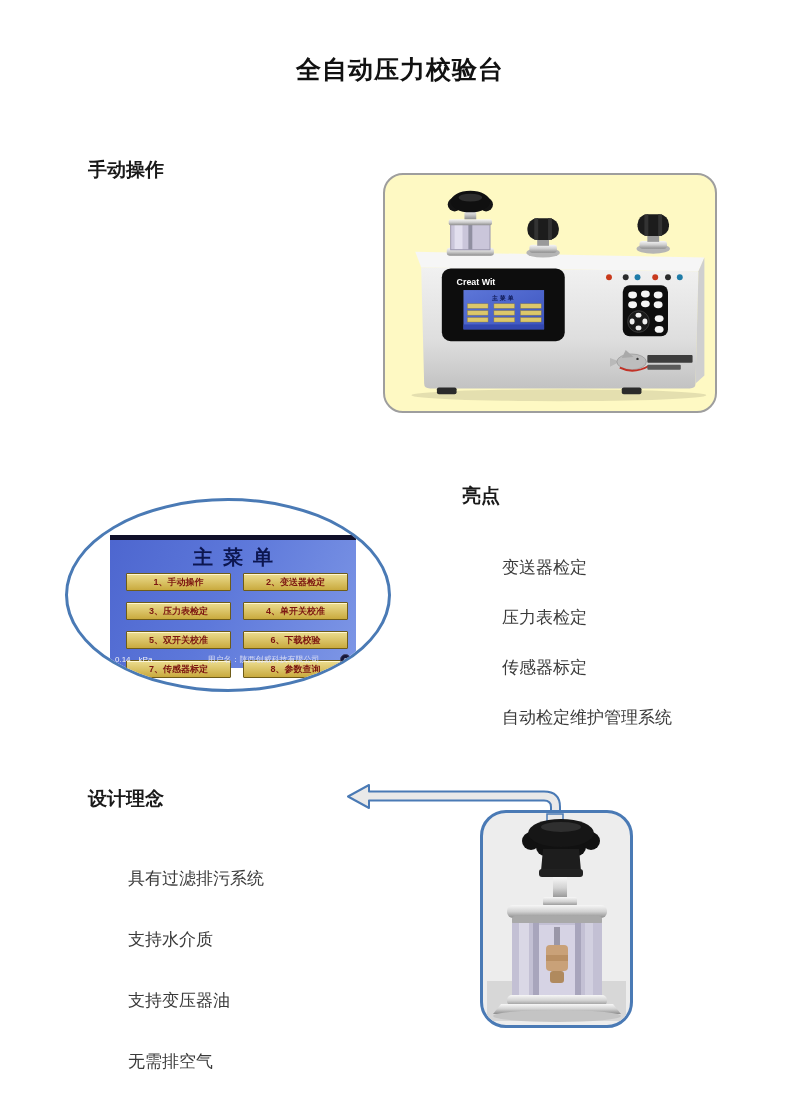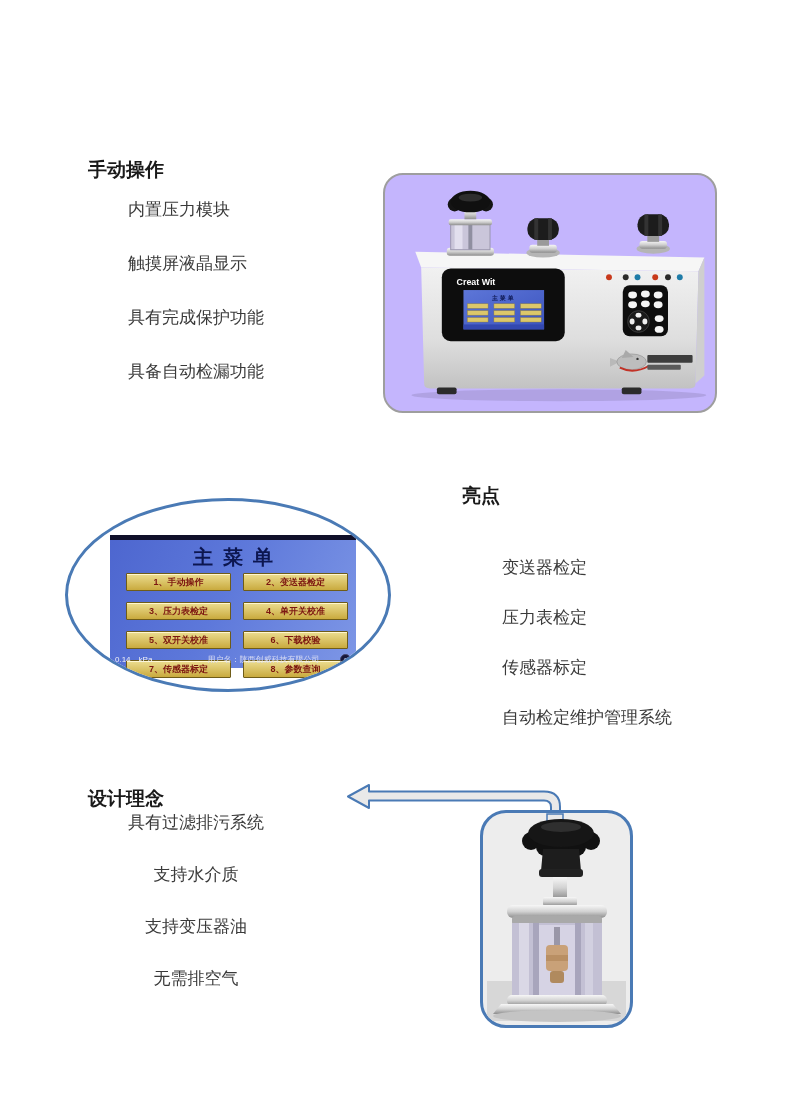--- a/index.html
+++ b/index.html
@@ -9,29 +9,29 @@
   }
   .page-title{
     position:absolute;top:53px;left:0;width:100%;text-align:center;
     font-size:25px;font-weight:bold;color:#111;letter-spacing:1px;
   }
   .sec-heading{position:absolute;font-size:19px;font-weight:bold;color:#1a1a1a;}
   .bullet-list{position:absolute;display:flex;flex-direction:column;list-style:none;margin:0;padding:0;}
   .bullet-list li{font-size:17px;color:#3a3a3a;height:22px;line-height:22px;}
   #features-list{left:128px;top:199px;gap:32px;}
   #highlights-list{left:502px;top:529px;gap:28px;margin-top:28px;}
-  #design-list{left:128px;top:812px;gap:30px;align-items:center;}
+  #design-list{left:128px;top:868px;gap:39px;}
   #features-heading{left:88px;top:157px;}
   #highlights-heading{left:462px;top:483px;}
   #design-heading{left:88px;top:786px;}
 
   
   .device-box{
     position:absolute;left:383px;top:173px;width:330px;height:236px;
-    border:2px solid #9e9e9e;border-radius:20px;background:#c4b5fd;overflow:hidden;
+    border:2px solid #9e9e9e;border-radius:20px;background:#fef9c3;overflow:hidden;
   }
   
   .menu-ellipse{
     position:absolute;left:65px;top:498px;width:320px;height:188px;
     border:3px solid #4a7ab5;border-radius:50%;background:#fff;overflow:hidden;
   }
   .menu-photo{
     position:absolute;left:42px;top:34px;width:246px;height:133px;
     background:linear-gradient(115deg,#4d66cf 0%,#5d78da 45%,#7e97e6 100%);
   }
@@ -66,28 +66,23 @@
   .reservoir-box{
     position:absolute;left:480px;top:810px;width:147px;height:212px;
     border:3px solid #4a7ab5;border-radius:26px;background:#ededed;overflow:hidden;
   }
 </style>
 </head>
 <body>
 
 <div class="page">
 
+  <div class="page-title">全自动压力校验台</div>
 
   <div class="sec-heading" id="features-heading">手动操作</div>
-  <ul class="bullet-list" id="features-list">
-    <li>内置压力模块</li>
-    <li>触摸屏液晶显示</li>
-    <li>具有完成保护功能</li>
-    <li>具备自动检漏功能</li>
-  </ul>
 
   <div class="device-box">
     <svg width="330" height="236" viewBox="0 0 334 240">
       <defs>
         <linearGradient id="bodyGrad" x1="0" y1="0" x2="0" y2="1">
           <stop offset="0" stop-color="#f1f1f1"></stop>
             <stop offset="0.6" stop-color="#dedede"></stop>
             <stop offset="1" stop-color="#c2c2c2"></stop>
         </linearGradient>
         <linearGradient id="silverV" x1="0" y1="0" x2="0" y2="1">

